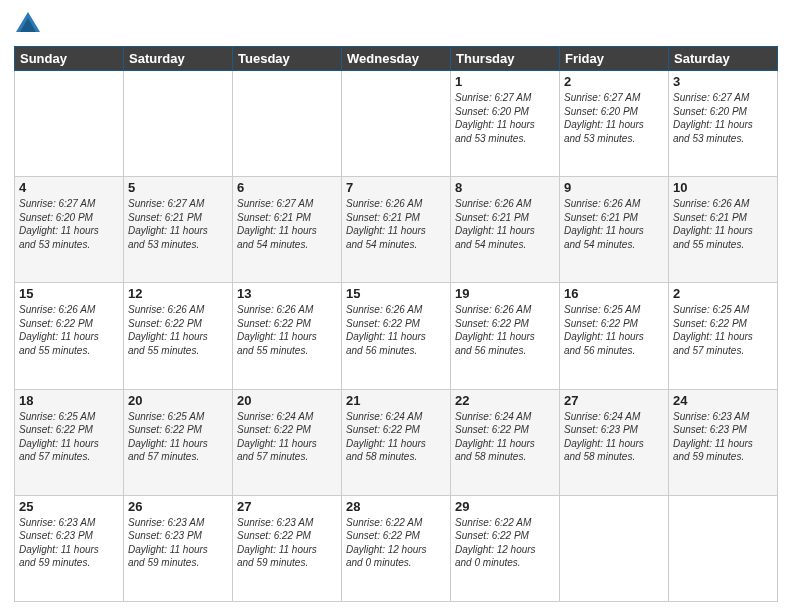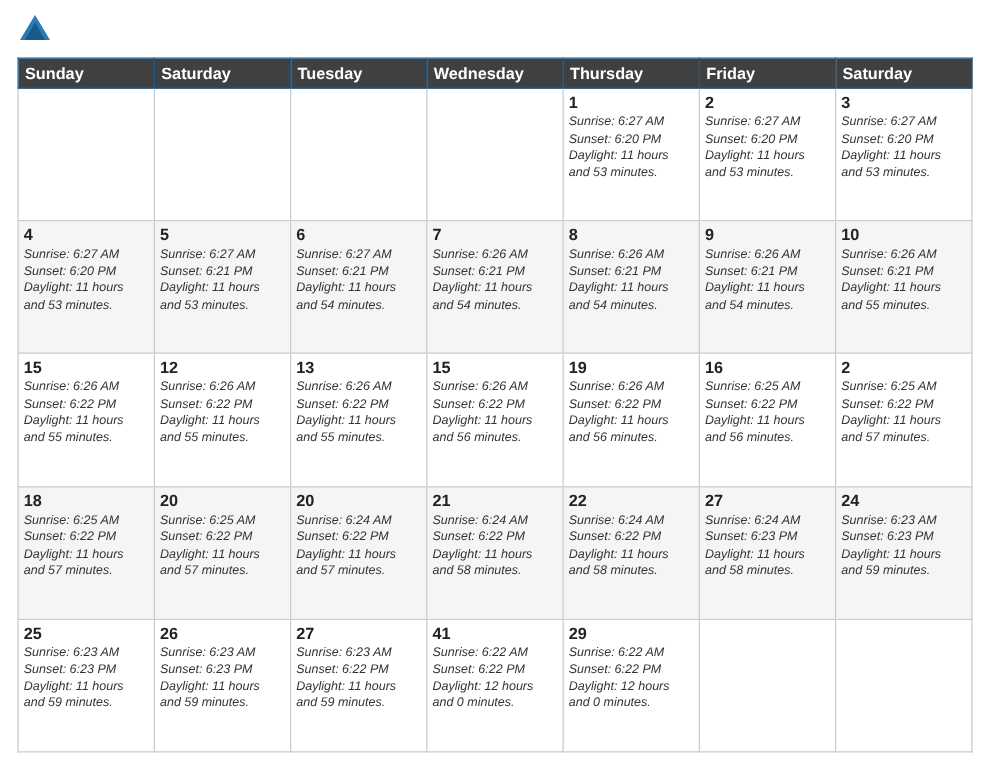--- a/index.html
+++ b/index.html
@@ -254,21 +254,21 @@
           </td>
           <td>
             <span class="day-number">26</span>
             <div class="day-info">Sunrise: 6:23 AM<br>Sunset: 6:23 PM<br>Daylight: 11 hours<br>and 59 minutes.</div>
           </td>
           <td>
             <span class="day-number">27</span>
             <div class="day-info">Sunrise: 6:23 AM<br>Sunset: 6:22 PM<br>Daylight: 11 hours<br>and 59 minutes.</div>
           </td>
           <td>
-            <span class="day-number">41</span>
+            <span class="day-number">28</span>
             <div class="day-info">Sunrise: 6:22 AM<br>Sunset: 6:22 PM<br>Daylight: 12 hours<br>and 0 minutes.</div>
           </td>
           <td>
             <span class="day-number">29</span>
             <div class="day-info">Sunrise: 6:22 AM<br>Sunset: 6:22 PM<br>Daylight: 12 hours<br>and 0 minutes.</div>
           </td>
           <td class="empty-cell"></td>
           <td class="empty-cell"></td>
         </tr>
       </tbody>

